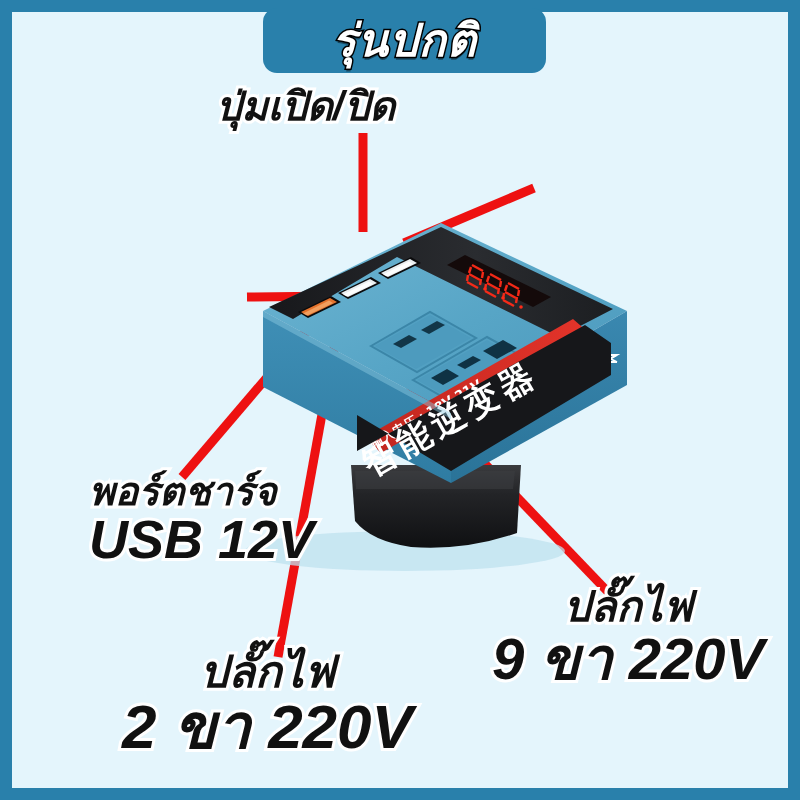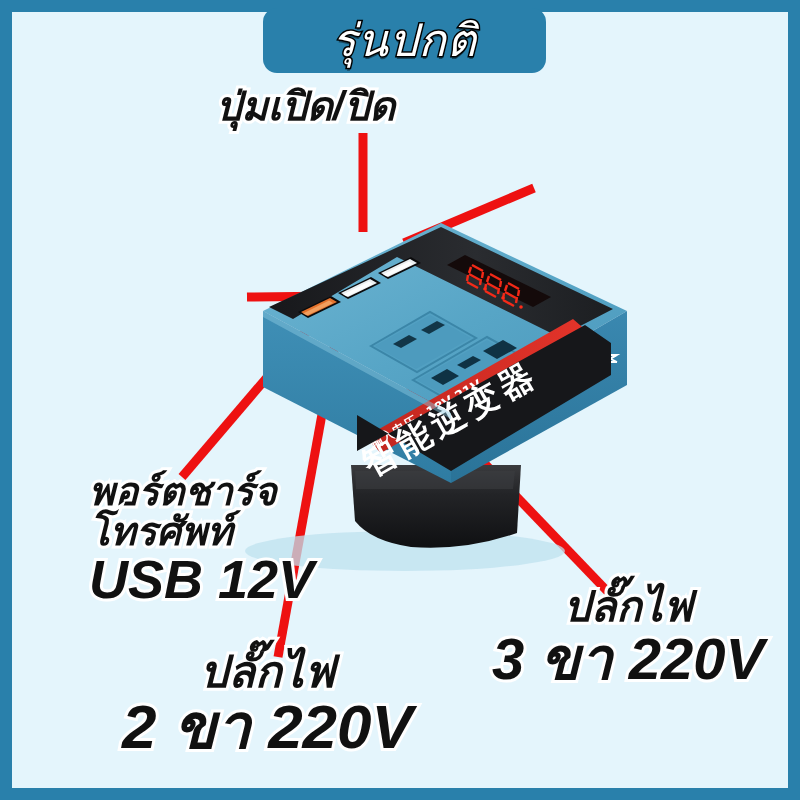--- a/index.html
+++ b/index.html
@@ -19,21 +19,21 @@
     background:#e4f5fc;
   }
 
   
   #banner{
     position:absolute;left:263px;top:8px;width:283px;height:65px;
     background:#2980ab;border-radius:14px;
     display:flex;align-items:center;justify-content:center;
   }
   #banner-text{
-    font-size:45px;font-weight:normal;color:#ffffff;
+    font-size:45px;font-weight:bold;color:#ffffff;
     font-style:italic;letter-spacing:1px;line-height:1;
     -webkit-text-stroke:3px #000;
     paint-order:stroke fill;
     text-shadow:
       0 3px 0 rgba(0,0,0,0.45);
     white-space:nowrap;
   }
 
   
   .ann{
@@ -245,27 +245,26 @@
     </svg>
   </div>
 
   <div class="ann" id="ann-power">
     <span class="ln">ปุ่มเปิด/ปิด</span>
   </div>
 
 
   <div class="ann" id="ann-usb">
     <span class="ln">พอร์ตชาร์จ</span>
-    <span class="ln">โทรศัพท์</span>
     <span class="ln big">USB 12V</span>
   </div>
 
   <div class="ann" id="ann-plug2">
     <span class="ln">ปลั๊กไฟ</span>
     <span class="ln big">2 ขา 220V</span>
   </div>
 
   <div class="ann" id="ann-plug3">
     <span class="ln">ปลั๊กไฟ</span>
-    <span class="ln big">3 ขา 220V</span>
+    <span class="ln big">9 ขา 220V</span>
   </div>
 
 </div>
 
 </body></html>

